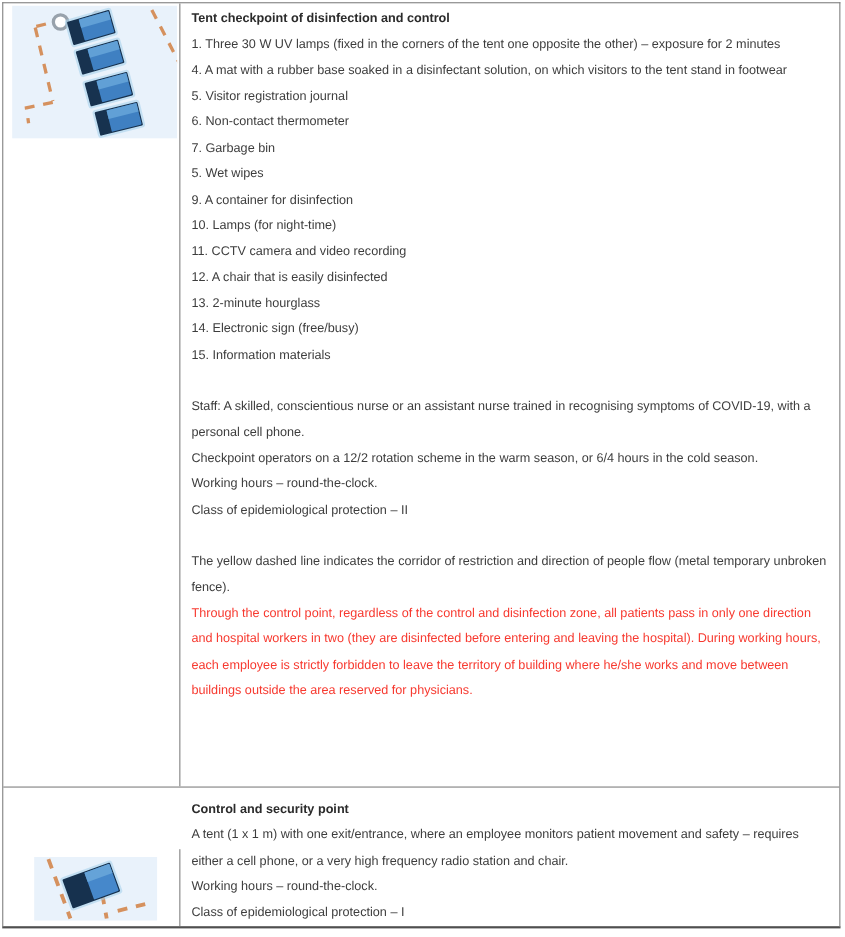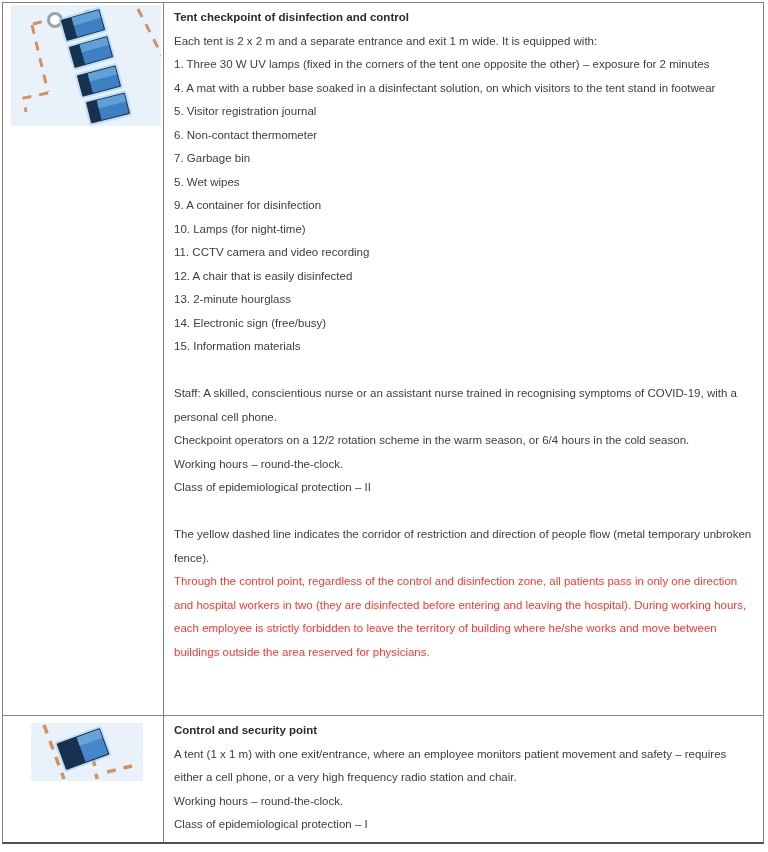--- a/index.html
+++ b/index.html
@@ -18,21 +18,21 @@
     display: flex;
     flex-direction: column;
     background: #ffffff;
   }
   .t-row {
     display: flex;
     flex-direction: row;
     border-bottom: 1px solid #808080;
     overflow: hidden;
   }
-  .t-row:last-child { border-bottom: none; flex: 1; }
+  .t-row:last-child { border-bottom: none; flex: 1; align-items: flex-end; }
   .row-checkpoint { height: 713px; }
   .cell-image {
     width: 161px;
     min-width: 161px;
     border-right: 1px solid #808080;
     overflow: hidden;
   }
   .row-checkpoint .cell-image { padding: 2px 0 0 8px; }
   .row-security .cell-image { padding: 7px 0 0 28px; }
   .cell-text {
@@ -91,21 +91,20 @@
             <rect x="-22" y="-13" width="44" height="26" rx="3" fill="#a9d2ec" opacity="0.6"></rect>
             <rect x="-20" y="-11" width="40" height="22" rx="1" fill="#17324f"></rect>
             <rect x="-9" y="-10" width="28" height="20" rx="1" fill="#3f80c2"></rect>
             <rect x="-9" y="-10" width="28" height="8" fill="#61a0d6"></rect>
           </g>
         </g>
       </svg>
     </div>
     <div class="cell-text">
       <p class="para bold">Tent checkpoint of disinfection and control</p>
-      <p class="para">Each tent is 2 x 2 m and a separate entrance and exit 1 m wide. It is equipped with:</p>
       <p class="para">1. Three 30 W UV lamps (fixed in the corners of the tent one opposite the other) – exposure for 2 minutes</p>
       <p class="para">4. A mat with a rubber base soaked in a disinfectant solution, on which visitors to the tent stand in footwear</p>
       <p class="para">5. Visitor registration journal</p>
       <p class="para">6. Non-contact thermometer</p>
       <p class="para">7. Garbage bin</p>
       <p class="para">5. Wet wipes</p>
       <p class="para">9. A container for disinfection</p>
       <p class="para">10. Lamps (for night-time)</p>
       <p class="para">11. CCTV camera and video recording</p>
       <p class="para">12. A chair that is easily disinfected</p>

